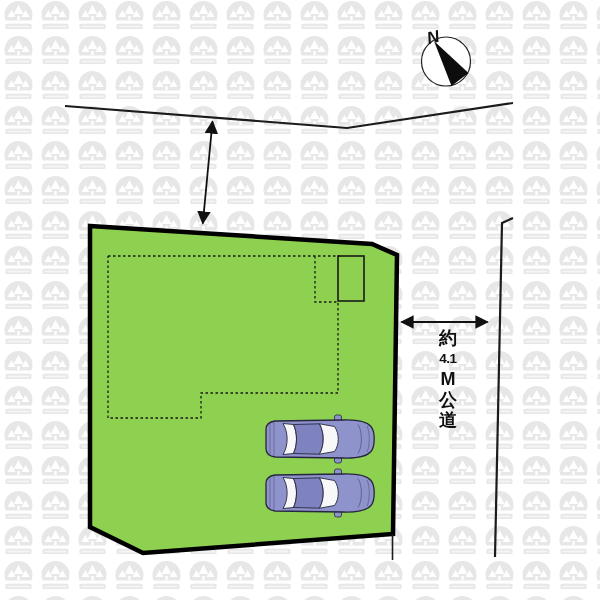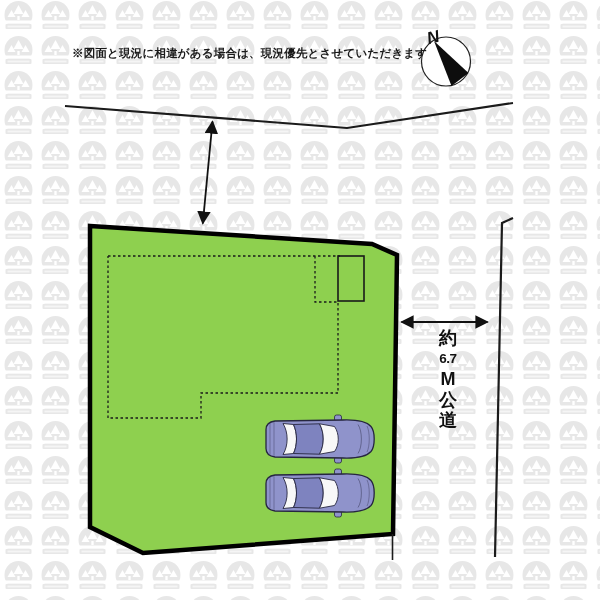--- a/index.html
+++ b/index.html
@@ -93,26 +93,25 @@
     <g transform="translate(263,470)">
         <use href="#car"></use>
       </g>
 
     <g>
       <circle cx="446" cy="61.5" r="24.5" fill="#ffffff" stroke="#222222" stroke-width="1.2"></circle>
       <polygon points="434,41 451.5,86 468.5,73" fill="#0d0d0d"></polygon>
     </g>
   </svg>
 
-  <div class="disclaimer">※図面と現況に相違がある場合は、現況優先とさせていただきます</div>
 
 
   <div class="dim-right">
     <span>約</span>
-    <span class="num">6.7</span>
+    <span class="num">4.1</span>
     <span>M</span>
     <span>公</span>
     <span>道</span>
   </div>
 
   <div class="north-label">N</div>
 
 </div>
 
 </body></html>

